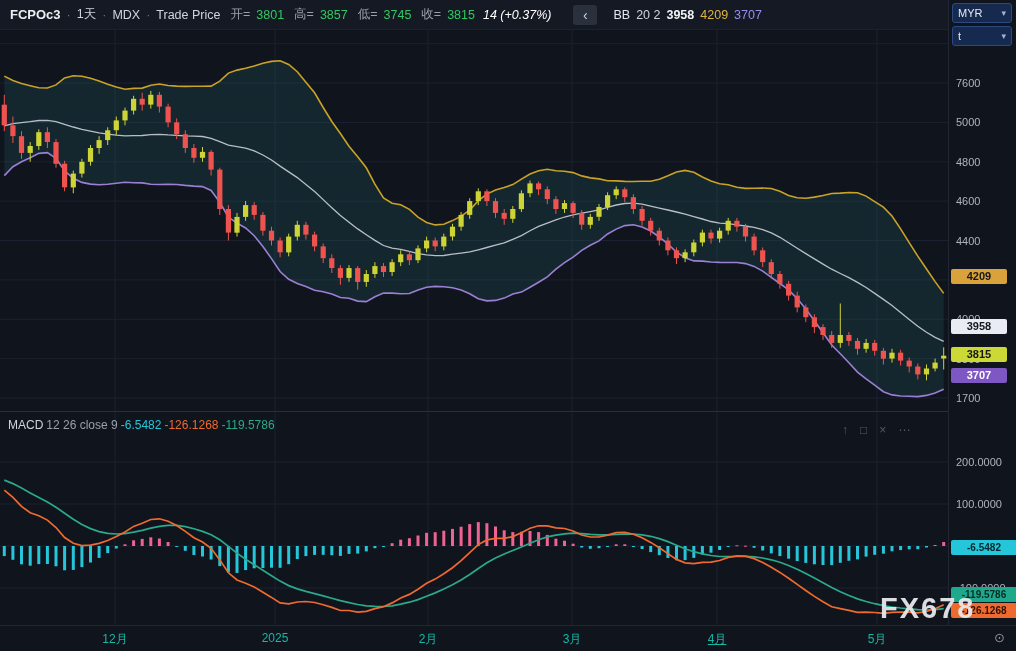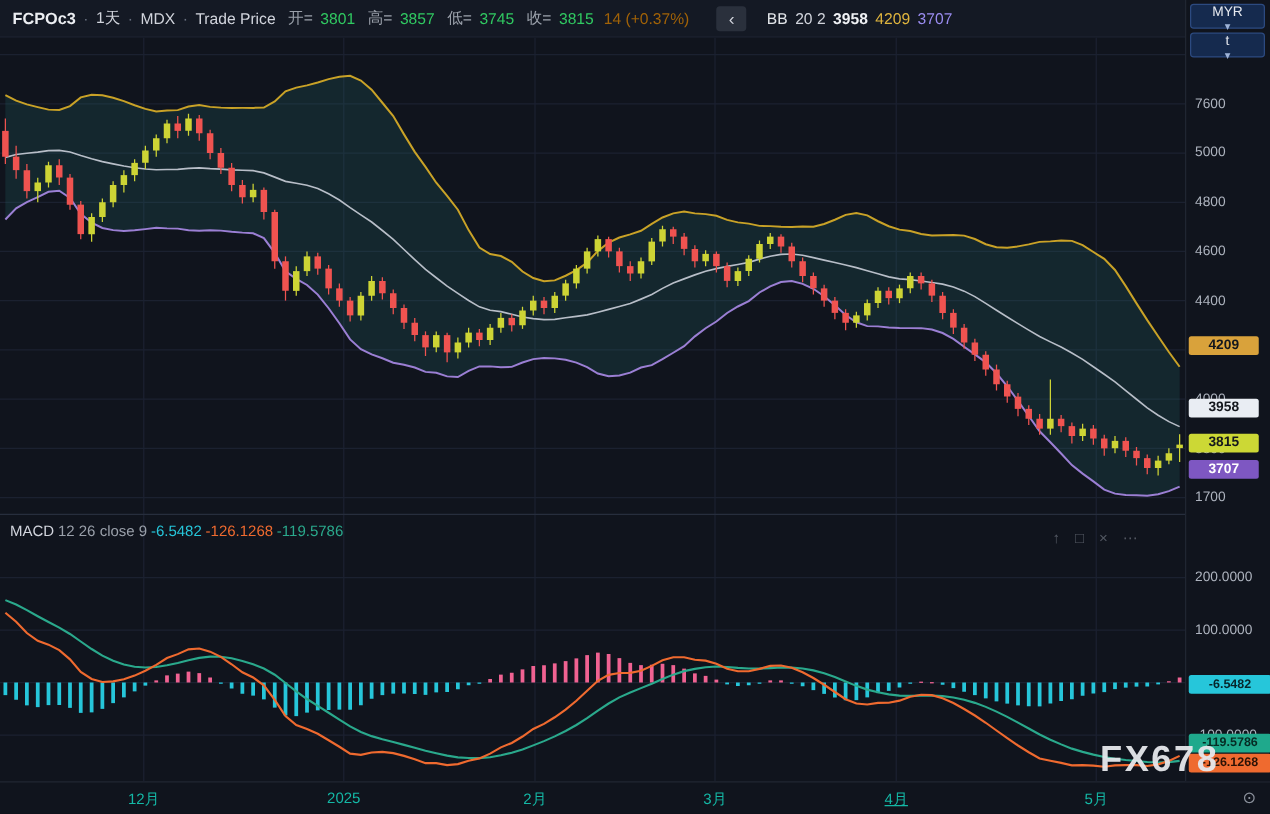--- a/index.html
+++ b/index.html
@@ -7,21 +7,21 @@
   .app{position:relative;width:1016px;height:651px;background:#10141d;overflow:hidden;}
 
   
   .toolbar{position:absolute;left:0;top:0;width:948px;height:30px;background:#141924;
     display:flex;align-items:center;padding-left:10px;gap:6px;font-size:12.5px;color:#d1d4dc;
     border-bottom:1px solid #1b212e;box-sizing:border-box;white-space:nowrap;}
   .sym{font-weight:700;font-size:13px;color:#eceef2;}
   .dot{color:#6a7180;}
   .lbl{color:#9aa0aa;margin-left:4px;}
   .val{color:#30c961;}
-  .chg{color:#a16207;margin-left:2px;}
+  .chg{color:#ffffff;margin-left:2px;font-style:italic;}
   .back{margin-left:16px;width:24px;height:20px;background:#2a303c;border:none;border-radius:3px;
     color:#d1d4dc;font-size:14px;line-height:18px;text-align:center;padding:0;cursor:pointer;}
   .bb-name{margin-left:10px;color:#e3e6ea;}
   .bb-params{color:#d1d4dc;}
   .bb-mid{color:#f0f2f5;font-weight:600;}
   .bb-up{color:#e0b53e;}
   .bb-low{color:#9a8cf0;}
 
   
   .main-svg{position:absolute;left:0;top:30px;}
@@ -39,21 +39,21 @@
   
   .price-axis{position:absolute;left:948px;top:0;width:68px;height:625px;background:#10141d;
     border-left:1px solid #202632;box-sizing:border-box;z-index:3;}
   .axis-tick{position:absolute;left:7px;font-size:11px;color:#aeb4bf;line-height:16px;}
   .axis-tag{position:absolute;left:2px;min-width:48px;padding:1px 4px;font-size:11px;font-weight:600;
     border-radius:2px;text-align:center;line-height:13px;}
   .axis-tag.small{font-size:10px;min-width:58px;}
 
   .select-box{position:absolute;left:3px;width:60px;height:20px;background:#152a4e;border:1px solid #2c4a80;
     border-radius:3px;color:#e6e9ef;font-size:11px;display:flex;align-items:center;
-    justify-content:space-between;padding:0 5px;box-sizing:border-box;cursor:pointer;flex-direction:column;}
+    justify-content:space-between;padding:0 5px;box-sizing:border-box;cursor:pointer;}
   .select-box .chev{color:#9fb4d8;font-size:9px;}
 
   
   .time-axis{position:absolute;left:0;top:625px;width:1016px;height:26px;background:#10141d;
     border-top:1px solid #202632;box-sizing:border-box;z-index:2;}
   .time-label{position:absolute;top:5px;transform:translateX(-50%);font-size:12px;color:#14b8a6;}
   .corner-icon{position:absolute;left:994px;top:4px;color:#8b919c;font-size:13px;}
 
   .watermark{position:absolute;left:880px;top:592px;font-size:29px;font-weight:700;letter-spacing:2px;
     color:#e6e8ec;opacity:0.95;z-index:5;}

